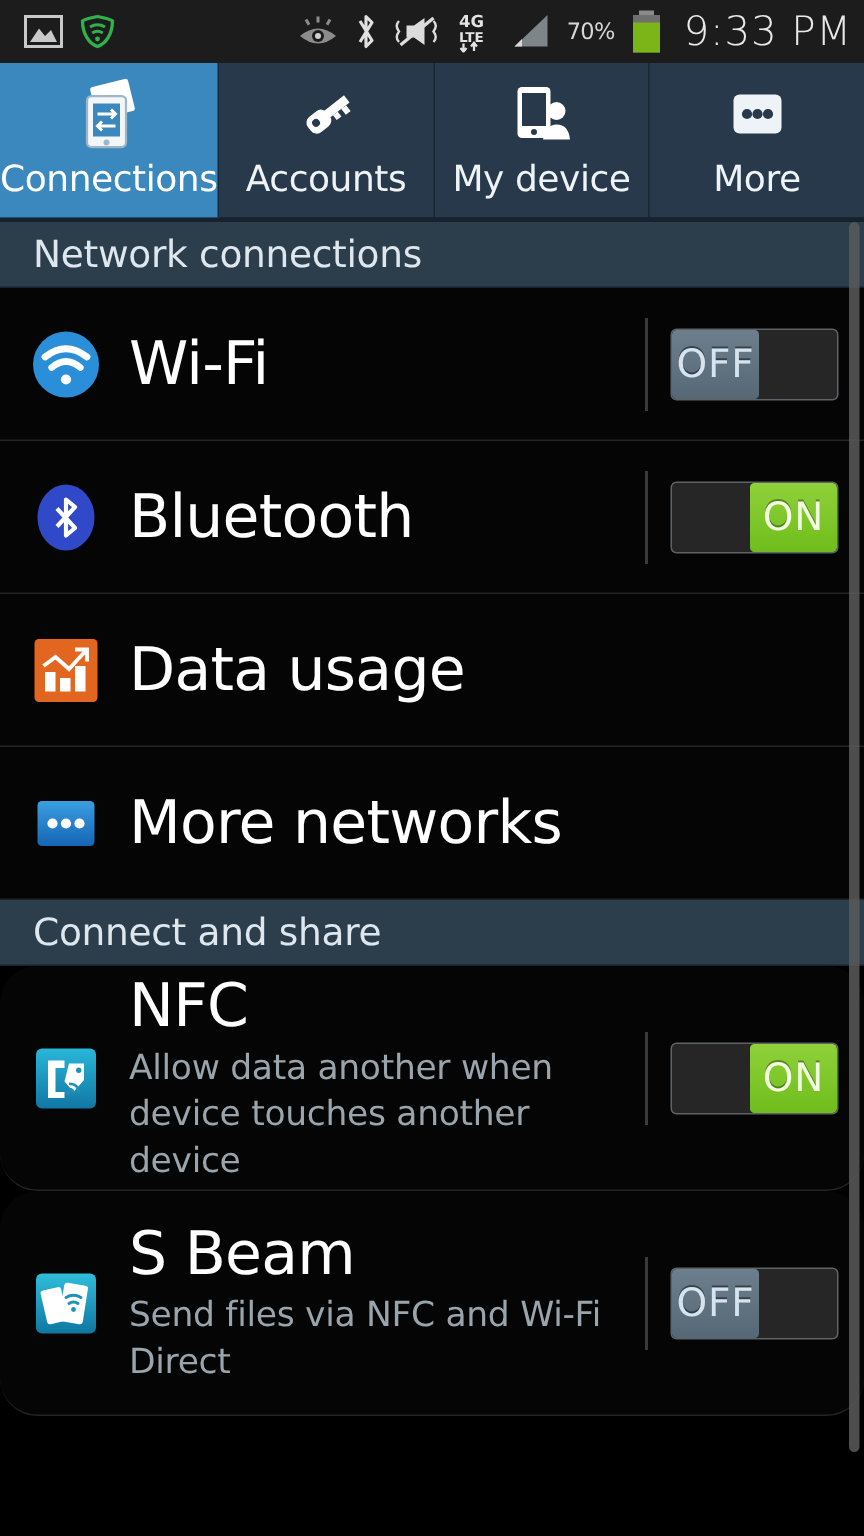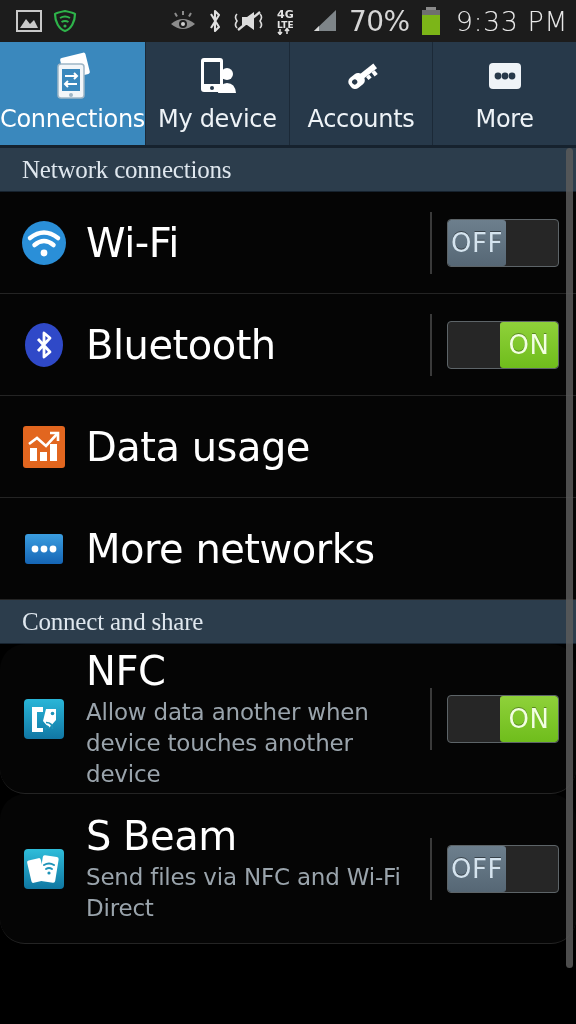--- a/index.html
+++ b/index.html
@@ -17,21 +17,21 @@
     background:#1c1c1c;
     display:flex; align-items:center;
   }
   .sb-left{ display:flex; align-items:center; gap:10px; padding-left:16px; }
   .sb-right{ display:flex; align-items:center; gap:9px; margin-left:auto; padding-right:8px; }
   .sb-clock{
     color:#e8e8e8; font-size:27px; letter-spacing:.5px;
     font-family:"DejaVu Sans", sans-serif; font-weight:300;
     padding-left:4px; white-space:nowrap;
   }
-  .sb-batt-pct{ color:#d6d6d6; font-size:28px; letter-spacing:-.5px; }
+  .sb-batt-pct{ color:#d6d6d6; font-size:15px; letter-spacing:-.5px; }
 
   
   .tabbar{ display:flex; height:103px; width:100%; }
   .tab{
     flex:1 1 0; position:relative;
     display:flex; flex-direction:column; align-items:center; justify-content:flex-start;
     background:#27394a;
     padding-top:9px;
     border-right:1px solid #1b2937;
   }
@@ -44,21 +44,20 @@
   }
   .tab.active .tlabel{ color:#ffffff; }
   .tabbar-underline{ height:3px; width:100%; background:#16222e; }
 
   
   .section-header{
     background:#2c3d4c; height:44px; width:100%;
     display:flex; align-items:center;
     color:#dfe7ee; font-size:25px; padding-left:22px; letter-spacing:-.2px;
     border-bottom:1px solid #16222e;
-    font-family:Liberation Serif, serif;
   }
 
   
   .row{
     position:relative; display:flex; align-items:center;
     width:100%; background:#050505;
     border-bottom:1px solid #242424;
     padding:0 0 0 20px;
     min-height:102px;
   }
@@ -187,48 +186,48 @@
         <svg width="54" height="50" viewBox="0 0 54 50">
           <rect x="16" y="3" width="26" height="22" rx="2" fill="#ffffff" transform="rotate(-14 29 14)"></rect>
           <rect x="12" y="12" width="26" height="34" rx="3" fill="#f2f6f9" stroke="#9fb6c6" stroke-width="1.5"></rect>
           <rect x="16" y="17" width="18" height="22" fill="#3a88bd"></rect>
           <path d="M19 24 L31 24 M28 21 L31 24 L28 27" stroke="#ffffff" stroke-width="2" fill="none"></path>
           <path d="M31 32 L19 32 M22 29 L19 32 L22 35" stroke="#ffffff" stroke-width="2" fill="none"></path>
           <circle cx="25" cy="43" r="2" fill="#9fb6c6"></circle>
         </svg>
       </span>
       <span class="tlabel">Connections</span>
-    </div>
-
-    <div class="tab">
-      <span class="ticon">
-        <svg width="54" height="50" viewBox="0 0 54 50">
-          <rect x="11" y="6" width="22" height="34" rx="3" fill="#ffffff"></rect>
-          <rect x="14" y="10" width="16" height="22" fill="#27394a"></rect>
-          <circle cx="22" cy="36" r="2" fill="#27394a"></circle>
-          <circle cx="37" cy="22" r="6" fill="#ffffff"></circle>
-          <path d="M28 41 Q30 31 37 31 Q45 31 46 41 Z" fill="#ffffff"></path>
-        </svg>
-      </span>
-      <span class="tlabel">My device</span>
     </div>
 
     <div class="tab">
       <span class="ticon">
         <svg width="54" height="50" viewBox="0 0 54 50">
           <g transform="rotate(-38 27 25)">
             <rect x="13" y="19" width="16" height="13" rx="5" fill="#ffffff"></rect>
             <circle cx="19" cy="25" r="2.6" fill="#27394a"></circle>
             <rect x="27" y="22" width="18" height="6" fill="#ffffff"></rect>
             <rect x="38" y="28" width="4" height="5" fill="#ffffff"></rect>
             <rect x="31" y="28" width="4" height="4" fill="#ffffff"></rect>
           </g>
         </svg>
       </span>
       <span class="tlabel">Accounts</span>
+    </div>
+
+    <div class="tab">
+      <span class="ticon">
+        <svg width="54" height="50" viewBox="0 0 54 50">
+          <rect x="11" y="6" width="22" height="34" rx="3" fill="#ffffff"></rect>
+          <rect x="14" y="10" width="16" height="22" fill="#27394a"></rect>
+          <circle cx="22" cy="36" r="2" fill="#27394a"></circle>
+          <circle cx="37" cy="22" r="6" fill="#ffffff"></circle>
+          <path d="M28 41 Q30 31 37 31 Q45 31 46 41 Z" fill="#ffffff"></path>
+        </svg>
+      </span>
+      <span class="tlabel">My device</span>
     </div>
 
     <div class="tab">
       <span class="ticon">
         <svg width="54" height="50" viewBox="0 0 54 50">
           <rect x="11" y="11" width="32" height="26" rx="4" fill="#eef3f7"></rect>
           <circle cx="20" cy="24" r="3.4" fill="#27394a"></circle>
           <circle cx="27" cy="24" r="3.4" fill="#27394a"></circle>
           <circle cx="34" cy="24" r="3.4" fill="#27394a"></circle>
         </svg>

